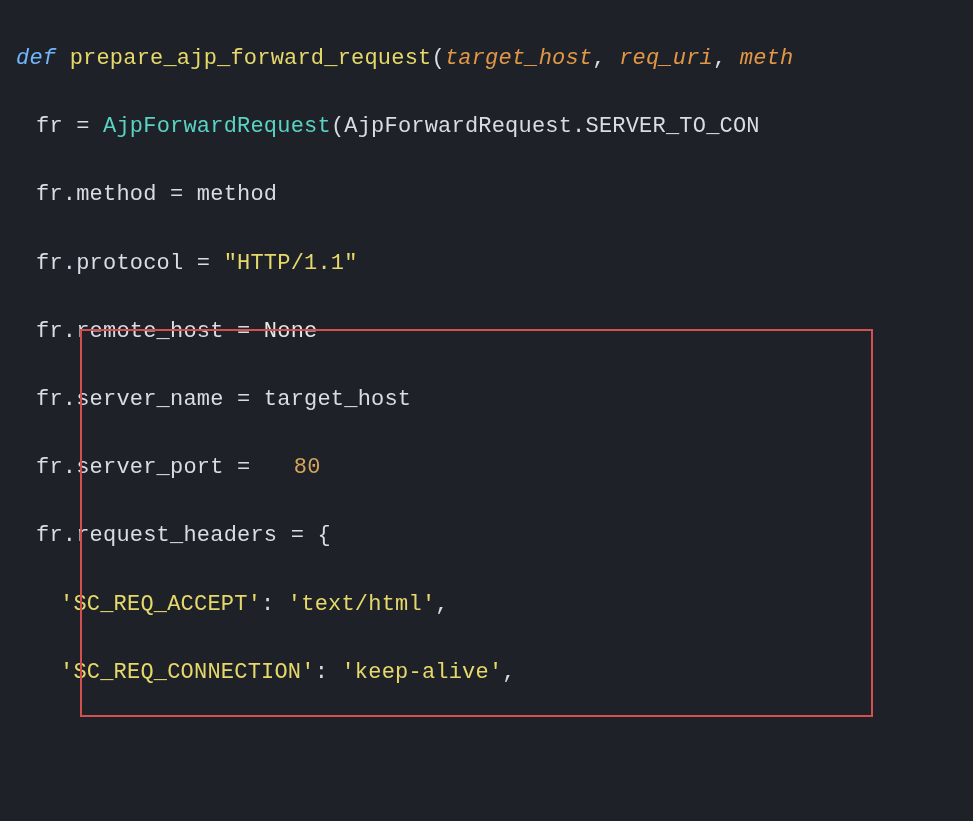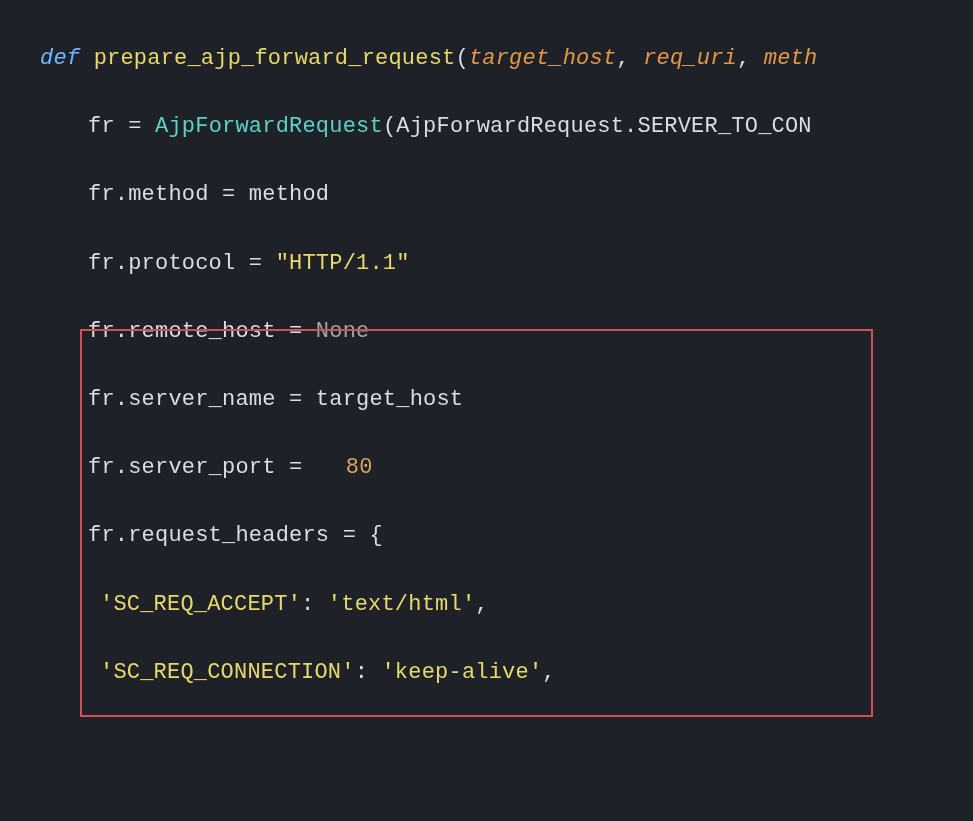--- a/index.html
+++ b/index.html
@@ -13,32 +13,32 @@
     width: 973px;
     height: 821px;
     overflow: hidden;
     position: relative;
   }
   .code-block {
     padding: 8px 0 0 0;
     white-space: pre;
     letter-spacing: 0.2px;
   }
-  .line { display: block; padding-left: 40px; }
-  .indent1 { padding-left: 88px; }
-  .indent2 { padding-left: 100px; }
+  .line { display: block; padding-left: 16px; }
+  .indent1 { padding-left: 36px; }
+  .indent2 { padding-left: 60px; }
   .kw-def { color: #6fb6ff; font-style: italic; }
   .fn-name { color: #e6d96a; }
   .param { color: #e29747; font-style: italic; }
   .op { color: #d8dce3; }
   .attr { color: #d8dce3; }
   .cls { color: #59d3c3; }
   .str { color: #e6d96a; }
   .num { color: #d6a65a; margin-left: 30px; }
-  .const-none { color: #a3a3a3; }
+  .const-none { color: #e5e5e5; }
   .highlight-box {
     position: absolute;
     border: 2px solid #d45050;
     left: 80px;
     top: 329px;
     width: 789px;
     height: 384px;
     pointer-events: none;
   }
 </style>

